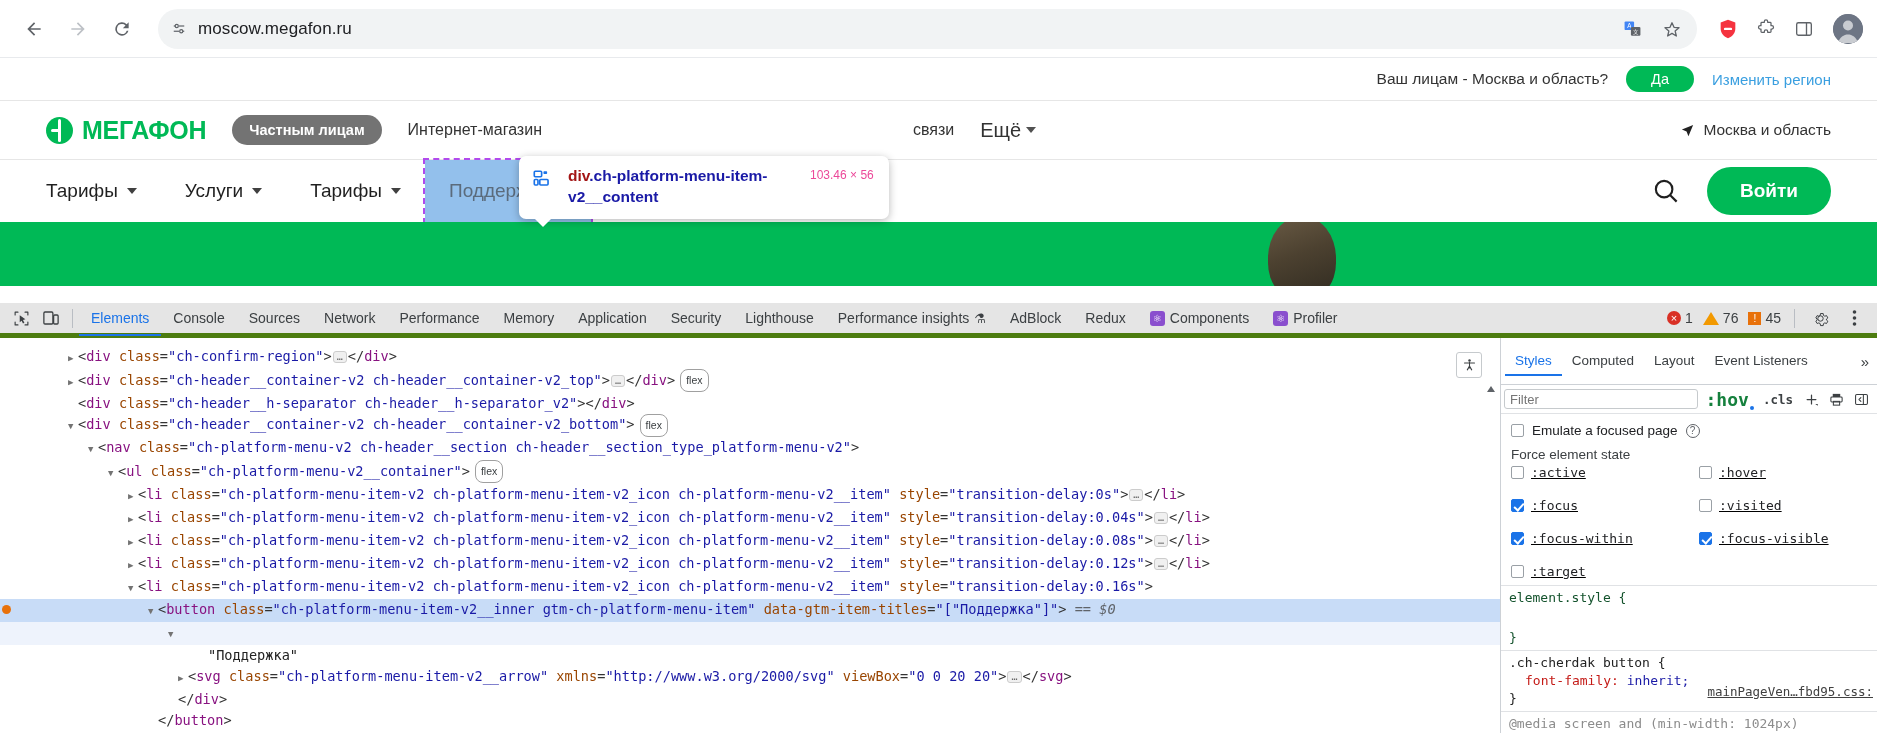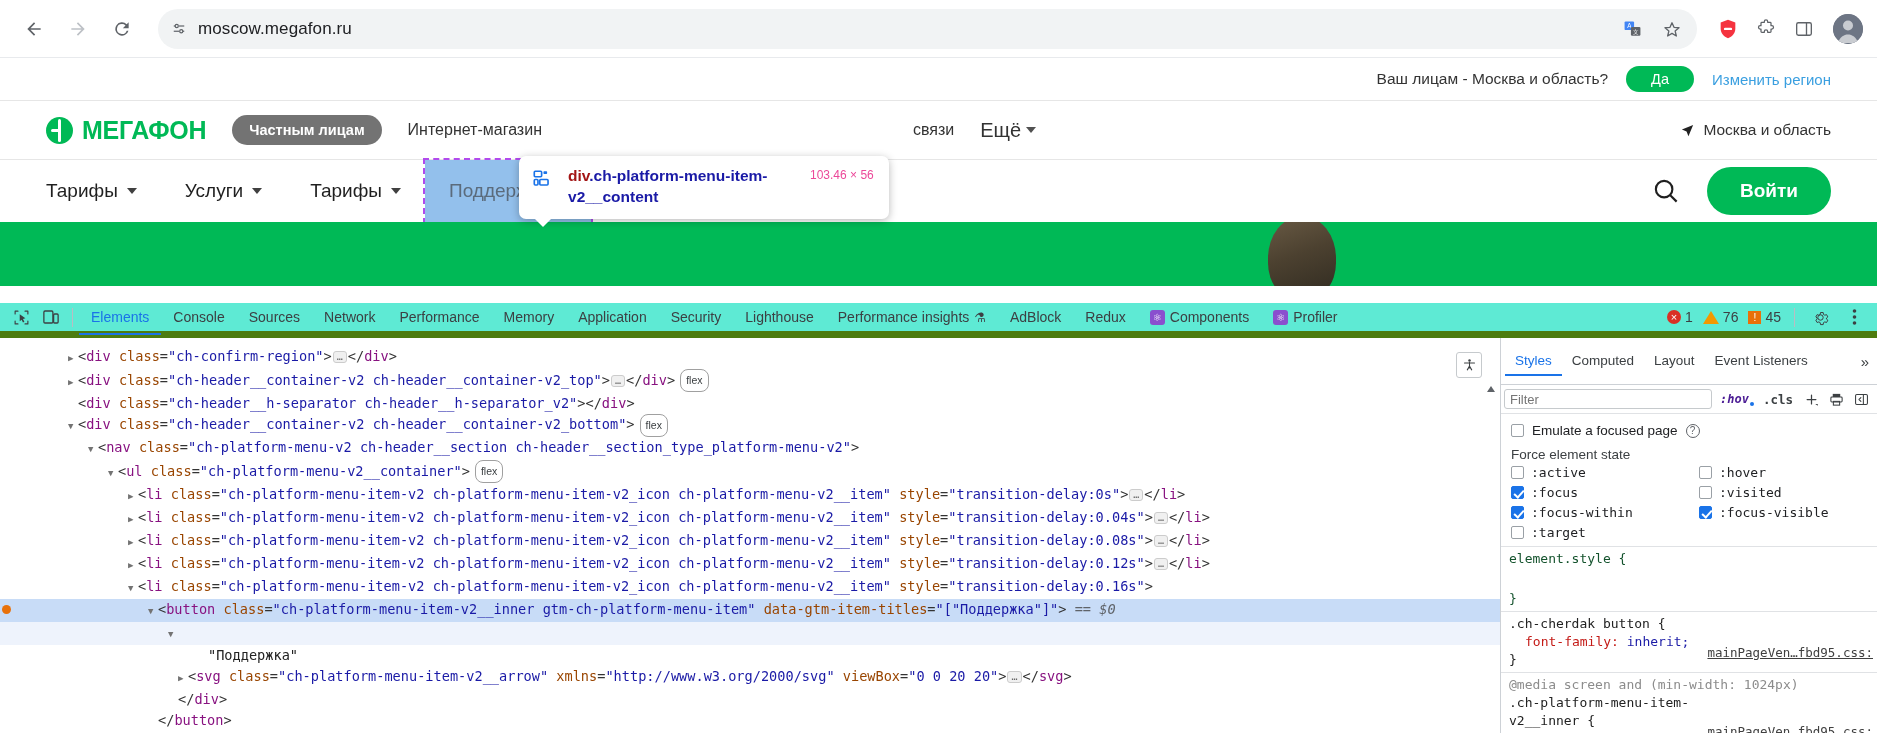--- a/index.html
+++ b/index.html
@@ -151,22 +151,22 @@
     font-size:15.5px; font-weight:700; line-height:1.35;
     max-width:228px; word-break:break-word;
   }
   .tt-tag { color:#a31515; }
   .tt-cls { color:#1a1aa6; }
   .tt-dim { font-size:12px; color:#ec4899; white-space:nowrap; padding-top:2px; }
 
   
   #devtools { height:430px; display:flex; flex-direction:column; background:#fff; font-size:13.5px; }
   #dt-toolbar {
-    height:35px; background:#5eead4; display:flex; align-items:center;
-    padding:0 6px; gap:0; border-bottom:7px solid #4d7c0f; flex:0 0 auto;
+    height:35px; background:#e5e5e5; display:flex; align-items:center;
+    padding:0 6px; gap:0; border-bottom:5px solid #4d7c0f; flex:0 0 auto;
   }
   .dt-tool-icon {
     width:30px; height:27px; display:flex; align-items:center; justify-content:center;
     cursor:pointer; flex:0 0 auto;
   }
   .dt-divider { width:1px; height:19px; background:#b9bdc3; margin:0 6px; flex:0 0 auto; }
   .dt-tab {
     padding:0 12px; height:35px; display:flex; align-items:center; gap:5px;
     font-size:14px; color:#3c4043; cursor:pointer; white-space:nowrap; flex:0 0 auto;
   }
@@ -244,22 +244,22 @@
   #styles-filterbar {
     height:29px; display:flex; align-items:center; gap:0;
     border-bottom:1px solid #e0e2e5; padding:0 3px; flex:0 0 auto;
   }
   .filter-input {
     flex:1 1 auto; height:20px; border:1px solid #c6cacd; border-radius:3px;
     font-size:13px; color:#5f6368; padding:0 5px; margin-right:5px;
     font-family:"Liberation Sans",sans-serif; background:#fff; min-width:0;
   }
   .hov-btn {
-    font-family:"DejaVu Sans Mono", monospace; font-size:12px;
-    color:#4c1d95; font-weight:700; padding:0 3px; cursor:pointer; position:relative;font-style:italic;
+    font-family:"DejaVu Sans Mono", monospace; font-size:18px;
+    color:#15803d; font-weight:700; padding:0 3px; cursor:pointer; position:relative;
   }
   .hov-dot { width:4px; height:4px; border-radius:50%; background:#1a73e8; display:inline-block; margin-left:1px; vertical-align:bottom; }
   .cls-btn { font-family:"DejaVu Sans Mono", monospace; font-size:12.5px; color:#3c4043; font-weight:700; padding:0 6px; cursor:pointer; }
   .sp-icon { padding:0 5px; cursor:pointer; display:flex; align-items:center; color:#5f6368; }
   #styles-content { flex:1 1 auto; overflow:hidden; font-size:13px; }
   .emulate-row {
     display:flex; align-items:center; gap:8px; padding:9px 10px 5px 10px;
     font-size:13.5px; color:#202124;
   }
   .cb {
@@ -270,21 +270,21 @@
   .cb.on:after {
     content:""; position:absolute; left:3.5px; top:0.5px;
     width:4px; height:8px; border:solid #fff; border-width:0 2px 2px 0;
     transform:rotate(42deg);
   }
   .help-circ {
     width:14px; height:14px; border-radius:50%; border:1px solid #5f6368;
     font-size:10px; line-height:12px; text-align:center; color:#5f6368; cursor:pointer;
   }
   .force-title { padding:4px 10px 3px 10px; color:#3c4043; font-size:13.5px; }
-  .force-grid { display:grid; grid-template-columns:188px 1fr; row-gap:5px; padding:0 10px 6px 10px; }
+  .force-grid { display:grid; grid-template-columns:188px 1fr; row-gap:18px; padding:0 10px 6px 10px;text-decoration:underline; }
   .force-item { display:flex; align-items:center; gap:7px; font-family:"DejaVu Sans Mono", monospace; font-size:13px; color:#202124; }
   .css-block { border-top:1px solid #e0e2e5; padding:3px 0 3px 8px; font-family:"DejaVu Sans Mono", monospace; font-size:13px; line-height:18px; }
   .css-sel { color:#222; }
   .css-sel.dim { color:#14532d;margin-top:22px; }
   .css-prop { color:#c41a16; padding-left:16px; }
   .css-val { color:#1a1aa6; }
   .css-src { color:#404040; text-decoration:underline; float:right; padding-right:4px; font-size:12.5px; cursor:pointer;margin-top:29px; }
   .css-media { color:#8c8c8c; }
 </style>
 </head>

